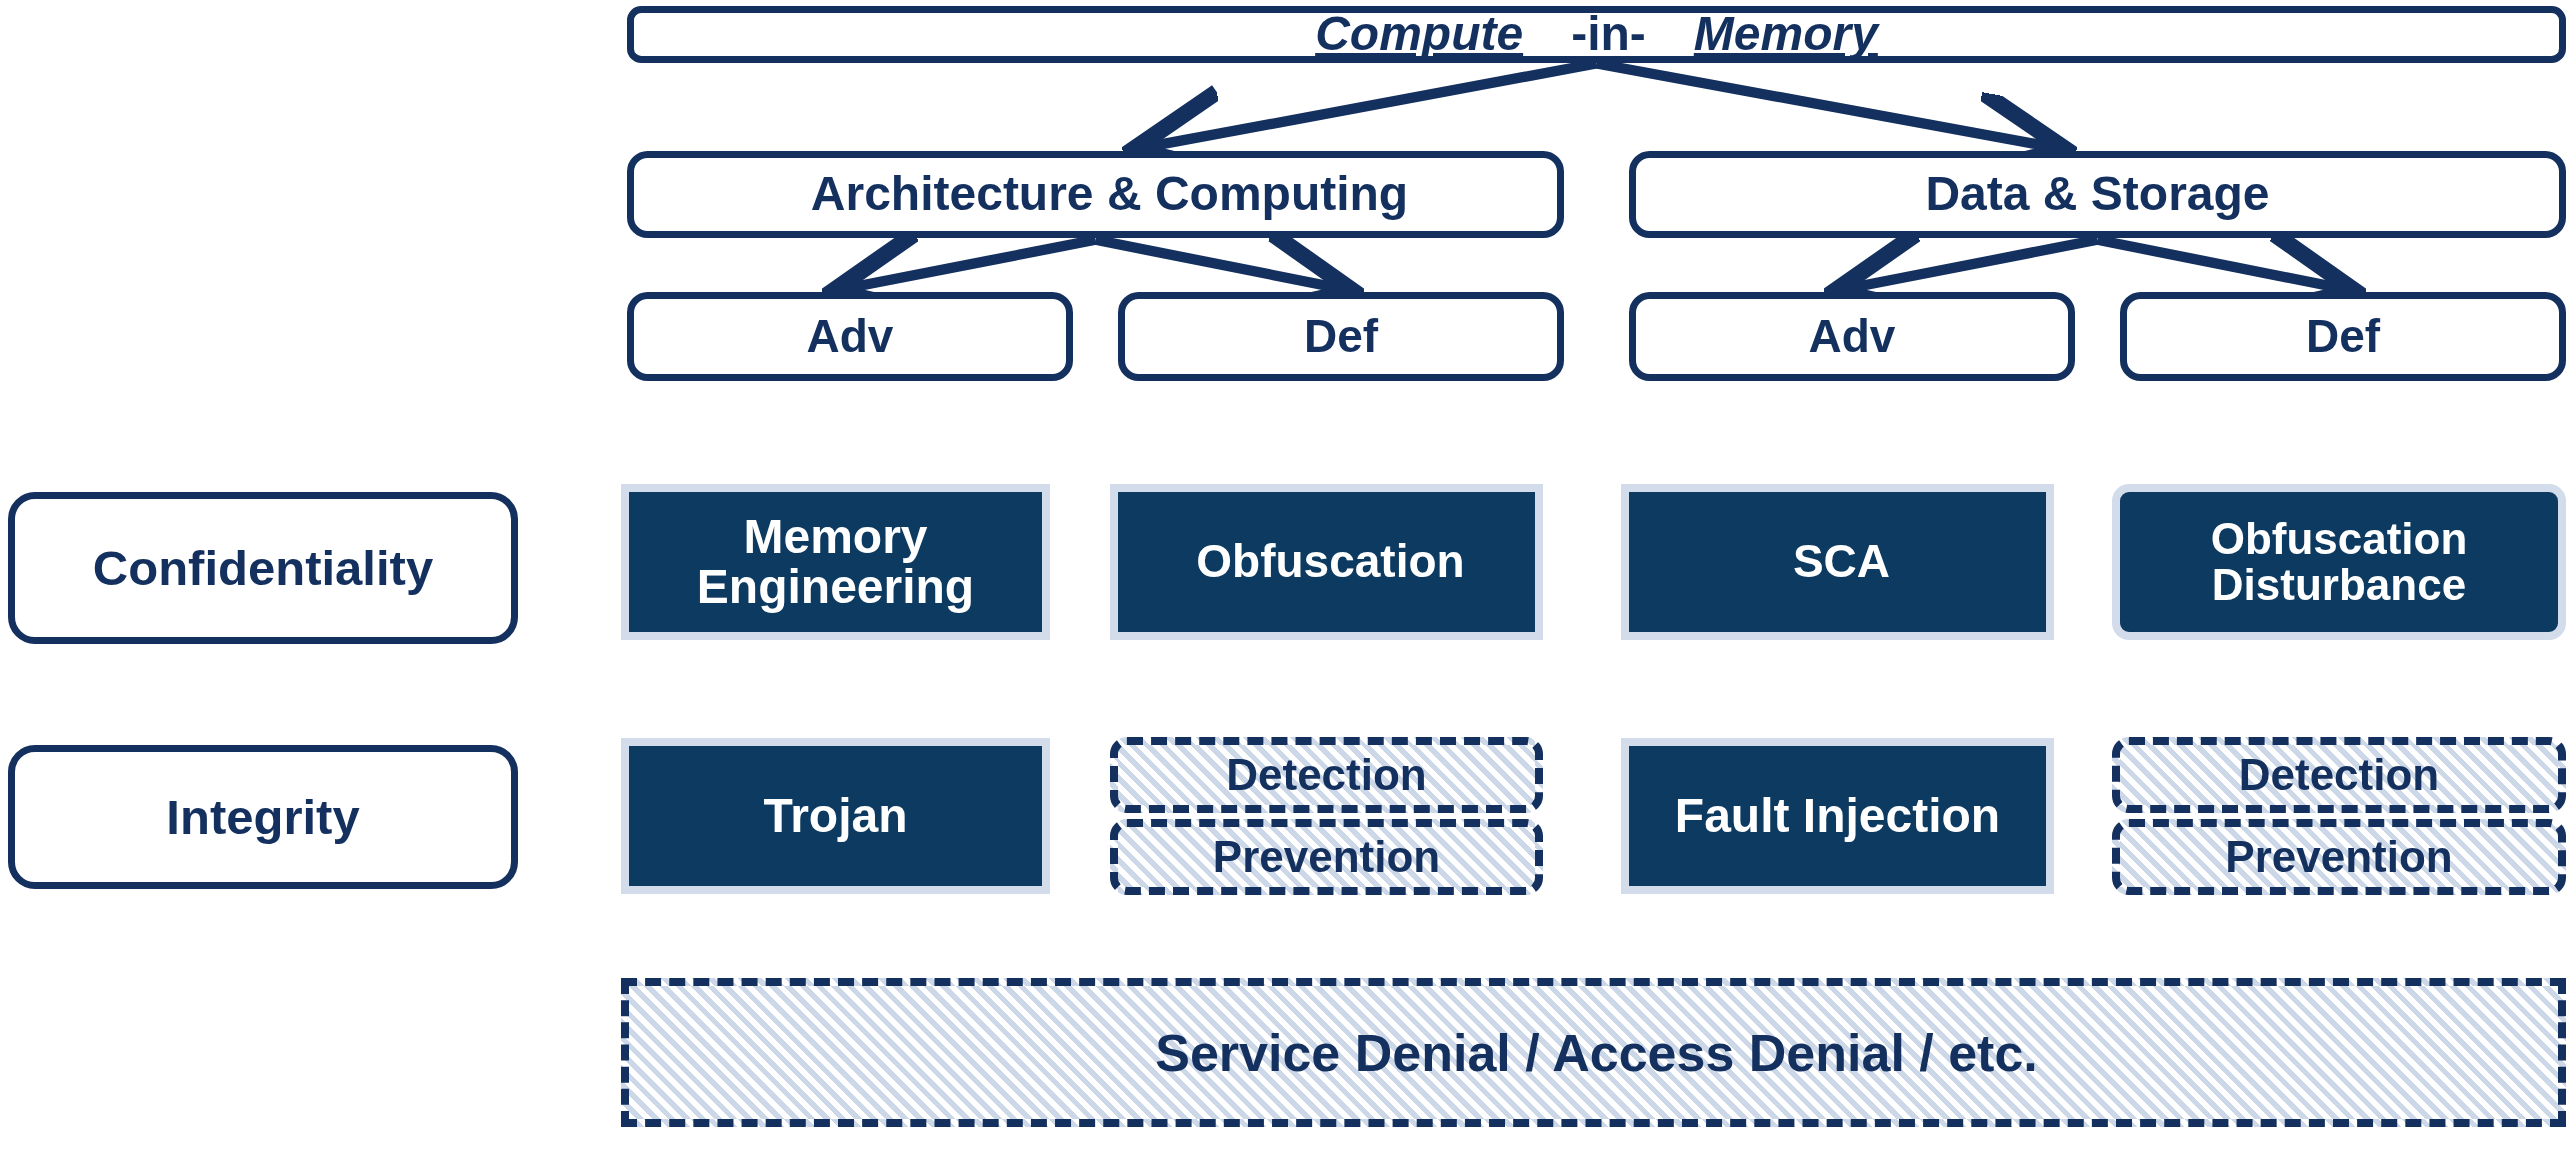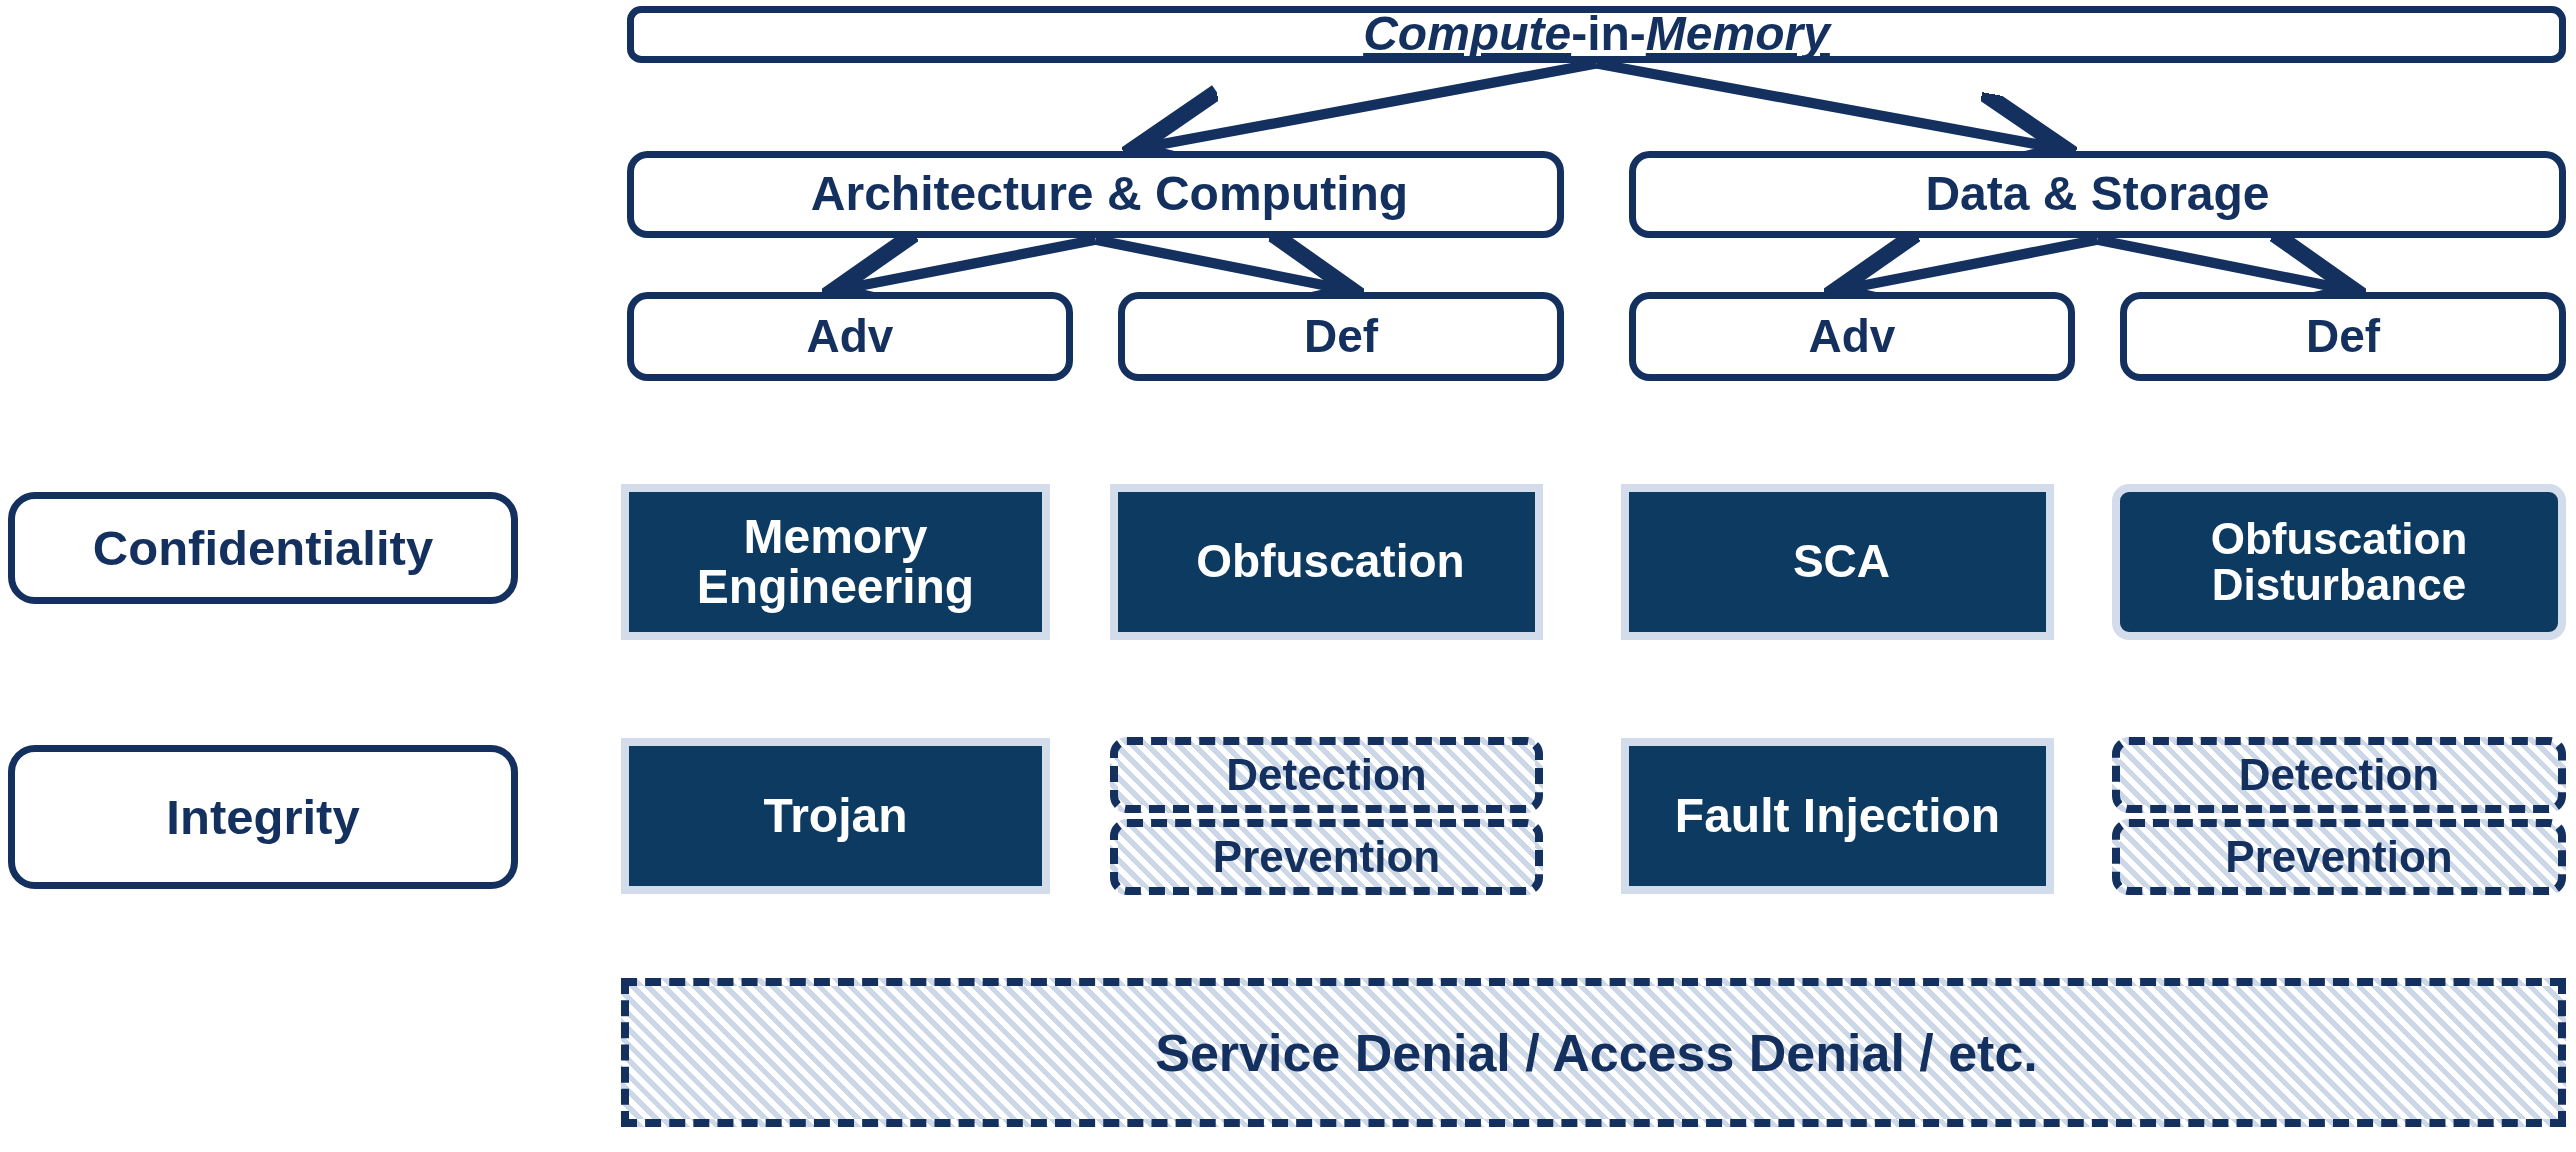--- a/index.html
+++ b/index.html
@@ -18,20 +18,21 @@
     border: 7.1px solid #14305e;
     border-radius: 20.6px;
     display: flex;
     align-items: center;
     justify-content: center;
     text-align: center;
     color: #14305e;
     font-weight: bold;
     font-stretch: condensed;
     line-height: 1.02;
+    gap: 48px;
   }
 
   
   #tree { position: absolute; left: 0; top: 0; width: 2576px; height: 397px; }
   #tree-svg { position: absolute; left: 0; top: 0; width: 2576px; height: 397px; }
 
   .b-root   { left: 627px;  top: 6.4px;   width: 1939px; height: 57px;  border-radius: 14.3px; font-size: 48px; }
   .b-l1a    { left: 627px;  top: 151px; width: 937px; height: 87px; font-size: 48px; padding-left: 28px; }
   .b-l1b    { left: 1629px; top: 151px; width: 937px; height: 87px; font-size: 48px; }
   .b-l2a    { left: 627px;  top: 292px; width: 446px;  height: 89px; font-size: 46px; }
@@ -52,21 +53,21 @@
     position: absolute;
     left: 8px;
     width: 510px;
     background: #ffffff;
     border: 7.1px solid #14305e;
     border-radius: 27px;
     display: flex; align-items: center; justify-content: center;
     color: #14305e; font-weight: bold; font-stretch: condensed;
     font-size: 49px;
   }
-  .pill-conf { top: 492px;  height: 112px; }
+  .pill-conf { top: 492px;  height: 152px; }
   .pill-integ{ top: 745px;  height: 144px; }
   .pill-avail{ top: 980px; height: 144px; }
 
   
   .card-filled {
     position: absolute;
     background: #0d3a60;
     border: 8.7px solid #d3dcea;
     display: flex; align-items: center; justify-content: center;
     text-align: center;

